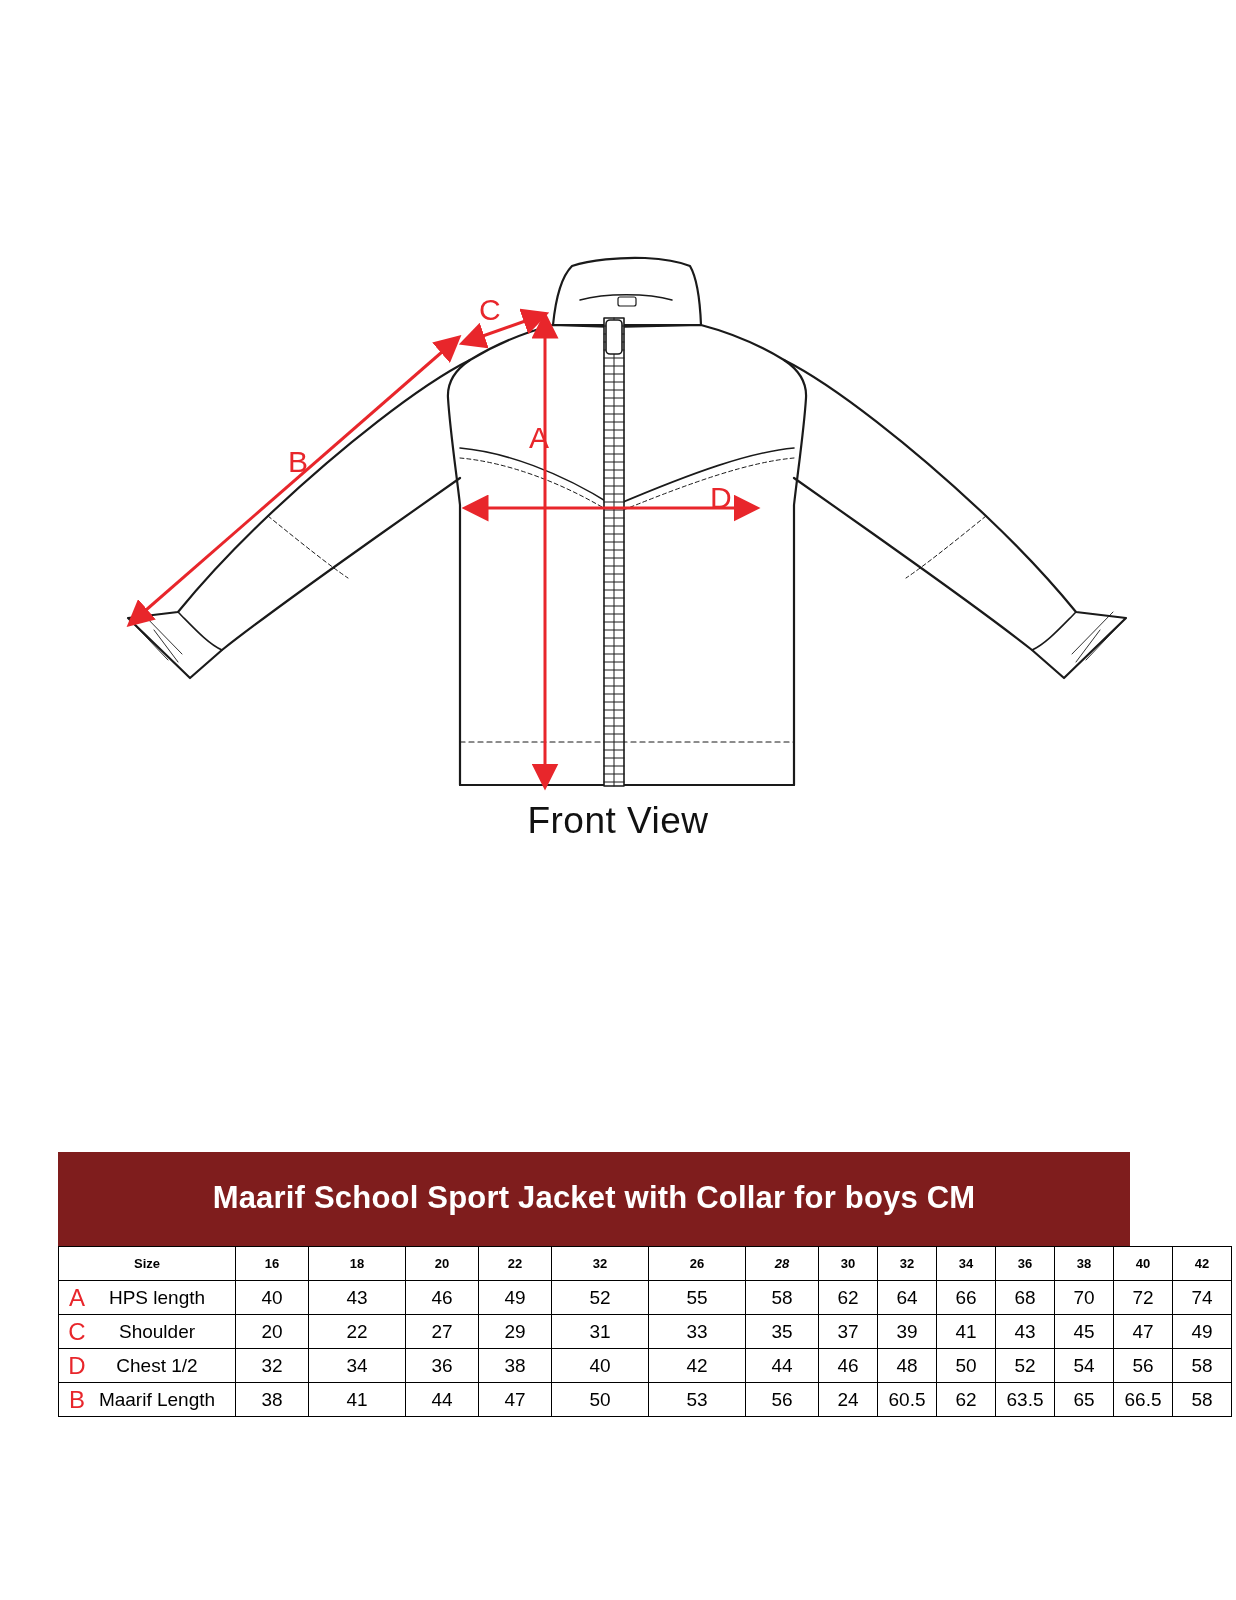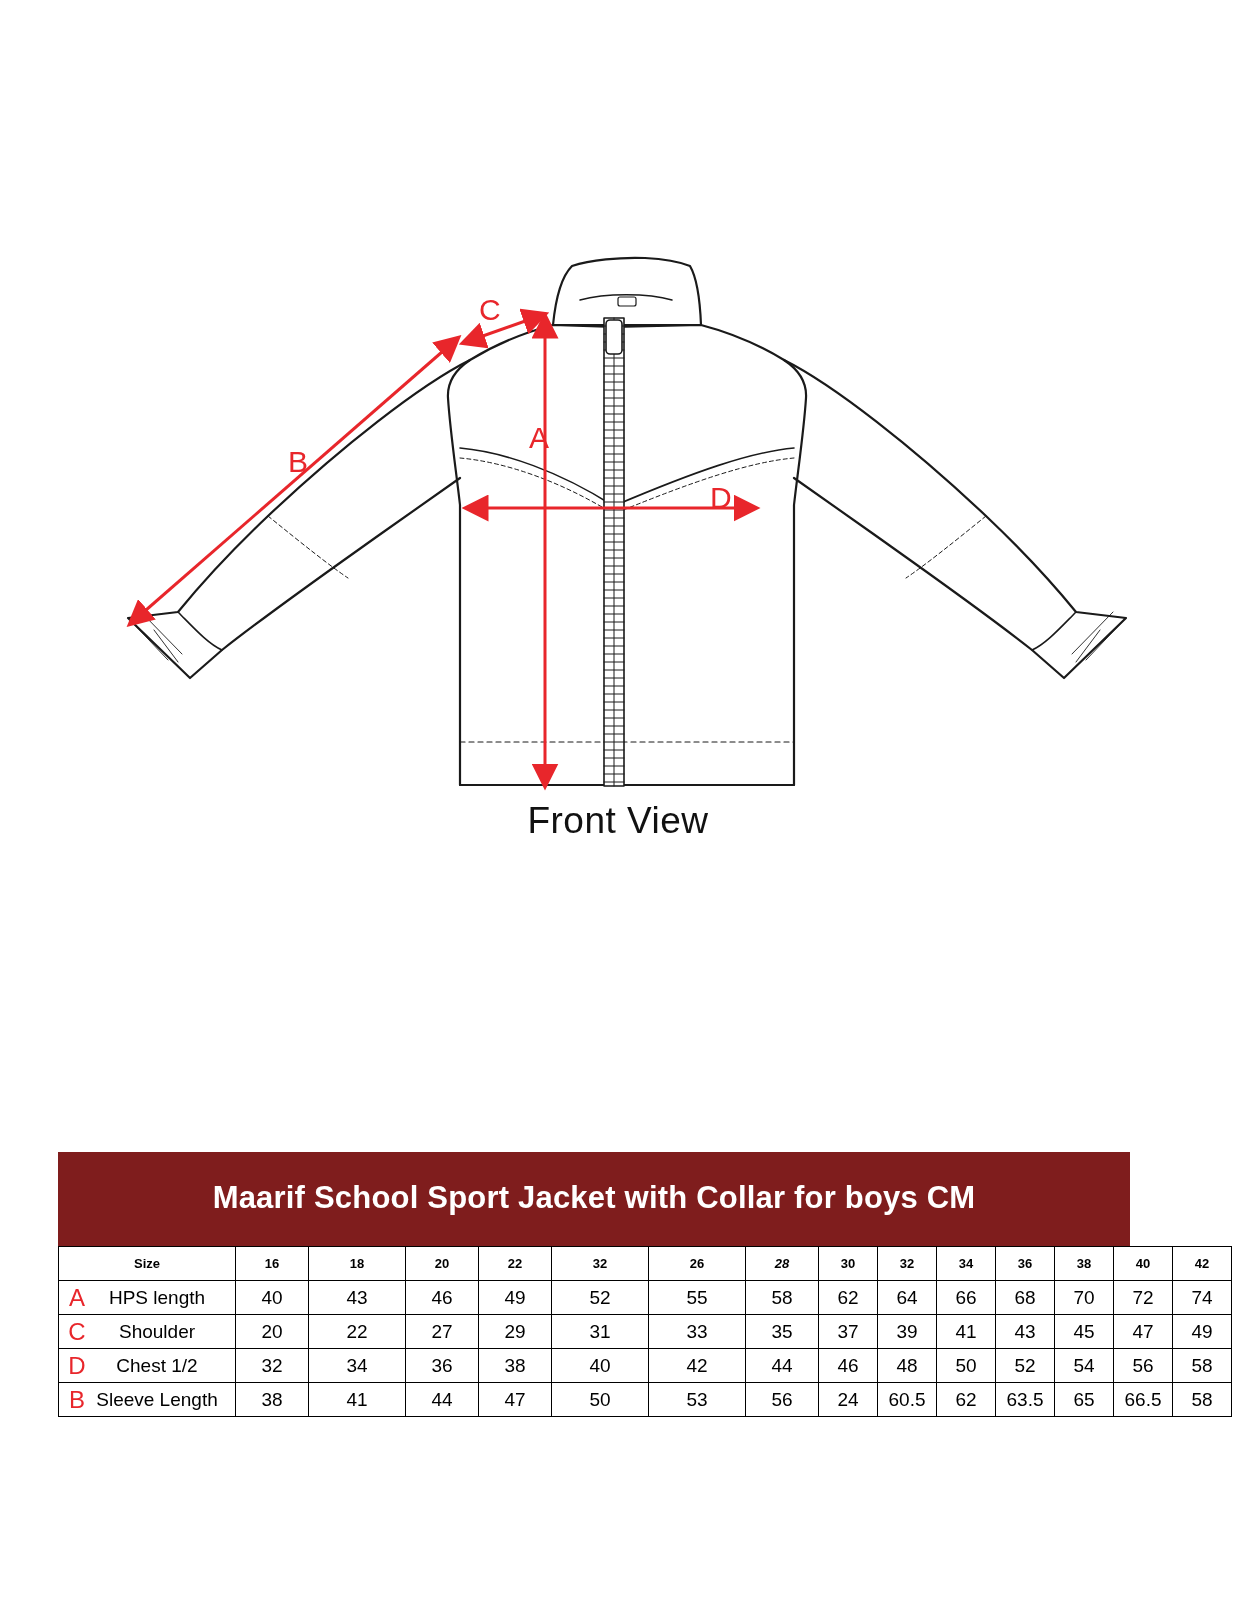--- a/index.html
+++ b/index.html
@@ -351,21 +351,21 @@
           <td>52</td>
           <td>54</td>
           <td>56</td>
           <td>58</td>
         </tr>
 
         <tr>
           <td class="first-col rowlabel">
             <div class="rl-inner">
               <span class="rl-letter">B</span>
-              <span class="rl-text">Sleeve Length</span>
+              <span class="rl-text">Maarif Length</span>
             </div>
           </td>
           <td>38</td>
           <td>41</td>
           <td>44</td>
           <td>47</td>
           <td>50</td>
           <td>53</td>
           <td>56</td>
           <td>24</td>

